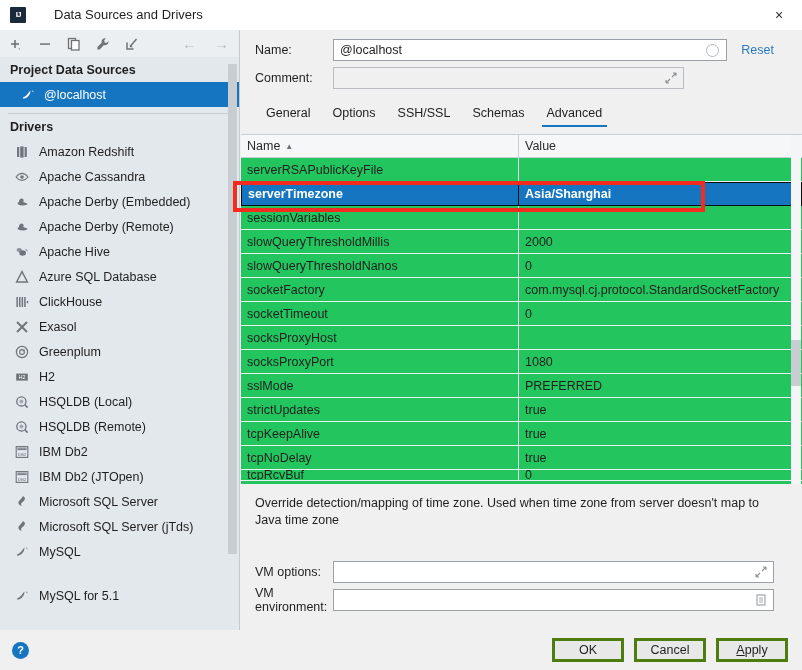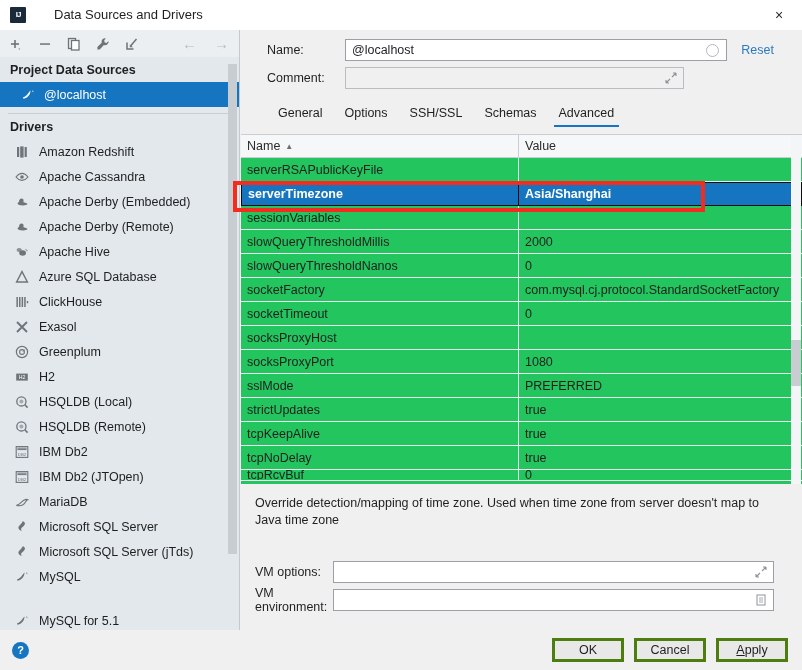--- a/index.html
+++ b/index.html
@@ -82,21 +82,20 @@
   #left-scrollbar {
     position: absolute; right: 2px; top: 34px;
     width: 9px; height: 490px;
     background: #c8cdd2; border-radius: 1px;
   }
 
   
   #right-pane {
     position: absolute; left: 241px; top: 0; right: 0; bottom: 0;
     background: #f0f0f0;
-    padding-left: 12px;
   }
   .field-row { display: flex; align-items: center; margin: 0 14px; height: 28px; }
   .field-label { width: 78px; font-size: 12.5px; color: #1f1f1f; }
   .text-input {
     flex: 1; height: 22px; background: #ffffff;
     border: 1px solid #9aa0a6;
     display: flex; align-items: center;
     padding: 0 4px 0 6px; font-size: 12.5px; color: #1f1f1f;
     position: relative;
   }
@@ -339,26 +338,20 @@
         <div class="drv-item">
           <svg class="tree-icon" viewBox="0 0 16 16">
             <rect x="2.2" y="2.6" width="11.6" height="10.8" fill="none" stroke="#6f747a" stroke-width="1.1"></rect>
             <path d="M3.4 4.2h9.2 M3.4 5.6h9.2" stroke="#6f747a" stroke-width="1"></path>
             <text x="8" y="12" font-size="4.4" fill="#6f747a" text-anchor="middle" font-family="Liberation Sans">DB2</text>
           </svg>
           <span>IBM Db2 (JTOpen)</span>
         </div>
         <div class="drv-item">
           <svg class="tree-icon" viewBox="0 0 16 16">
-            <path d="M2.4 11.4c2-.4 3.4-1.6 4.8-3 1.2-1.2 2.4-2.4 4-2.8 1-.3 2-.2 2.6.2-.8.2-1.4.7-1.8 1.4-.8 1.5-1.8 3-3.4 3.8-1.6.8-4 .9-6.2.4z" fill="none" stroke="#6f747a" stroke-width="1.1"></path>
-          </svg>
-          <span>MariaDB</span>
-        </div>
-        <div class="drv-item">
-          <svg class="tree-icon" viewBox="0 0 16 16">
             <path d="M8.8 2.2c-.8 1.6-1.6 2.6-2.6 3.6-1 1-1.8 1.8-1.8 2.9 0 1.6 1.6 2.8 3.4 3.4-.6-.8-.9-1.6-.7-2.3.3-1 1.3-1.7 2.3-2.6 1-.9 1.7-1.9 1.5-3-.2-.9-1-1.6-2.1-2z" fill="#6f747a"></path>
           </svg>
           <span>Microsoft SQL Server</span>
         </div>
         <div class="drv-item">
           <svg class="tree-icon" viewBox="0 0 16 16">
             <path d="M8.8 2.2c-.8 1.6-1.6 2.6-2.6 3.6-1 1-1.8 1.8-1.8 2.9 0 1.6 1.6 2.8 3.4 3.4-.6-.8-.9-1.6-.7-2.3.3-1 1.3-1.7 2.3-2.6 1-.9 1.7-1.9 1.5-3-.2-.9-1-1.6-2.1-2z" fill="#6f747a"></path>
           </svg>
           <span>Microsoft SQL Server (jTds)</span>
         </div>

